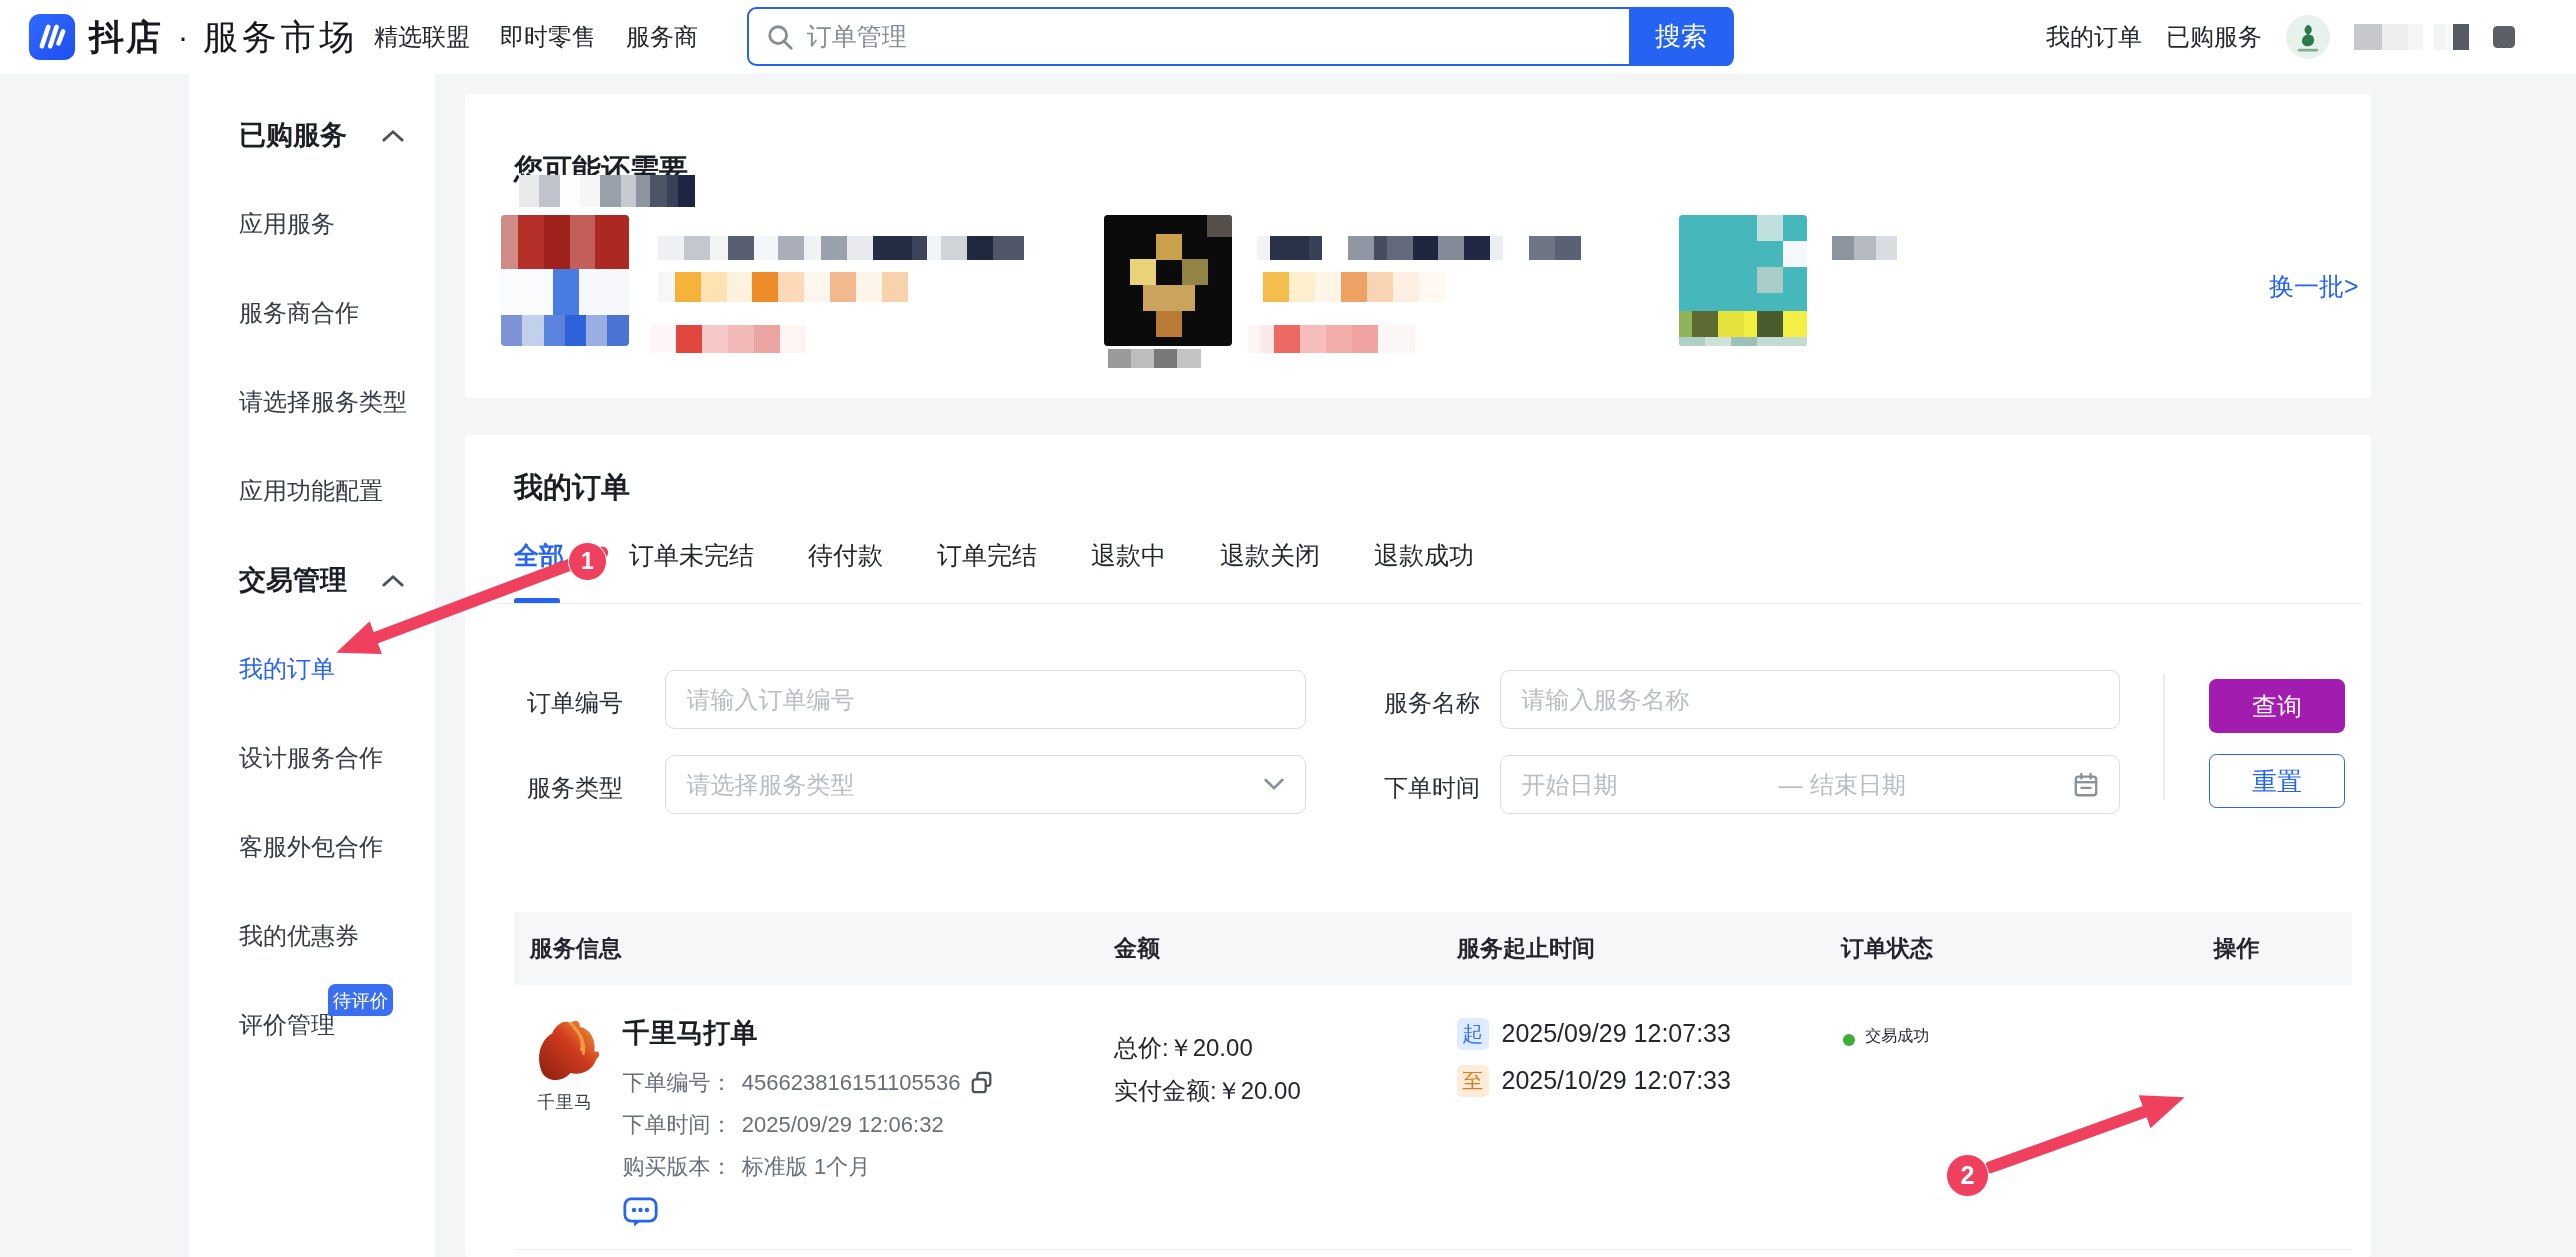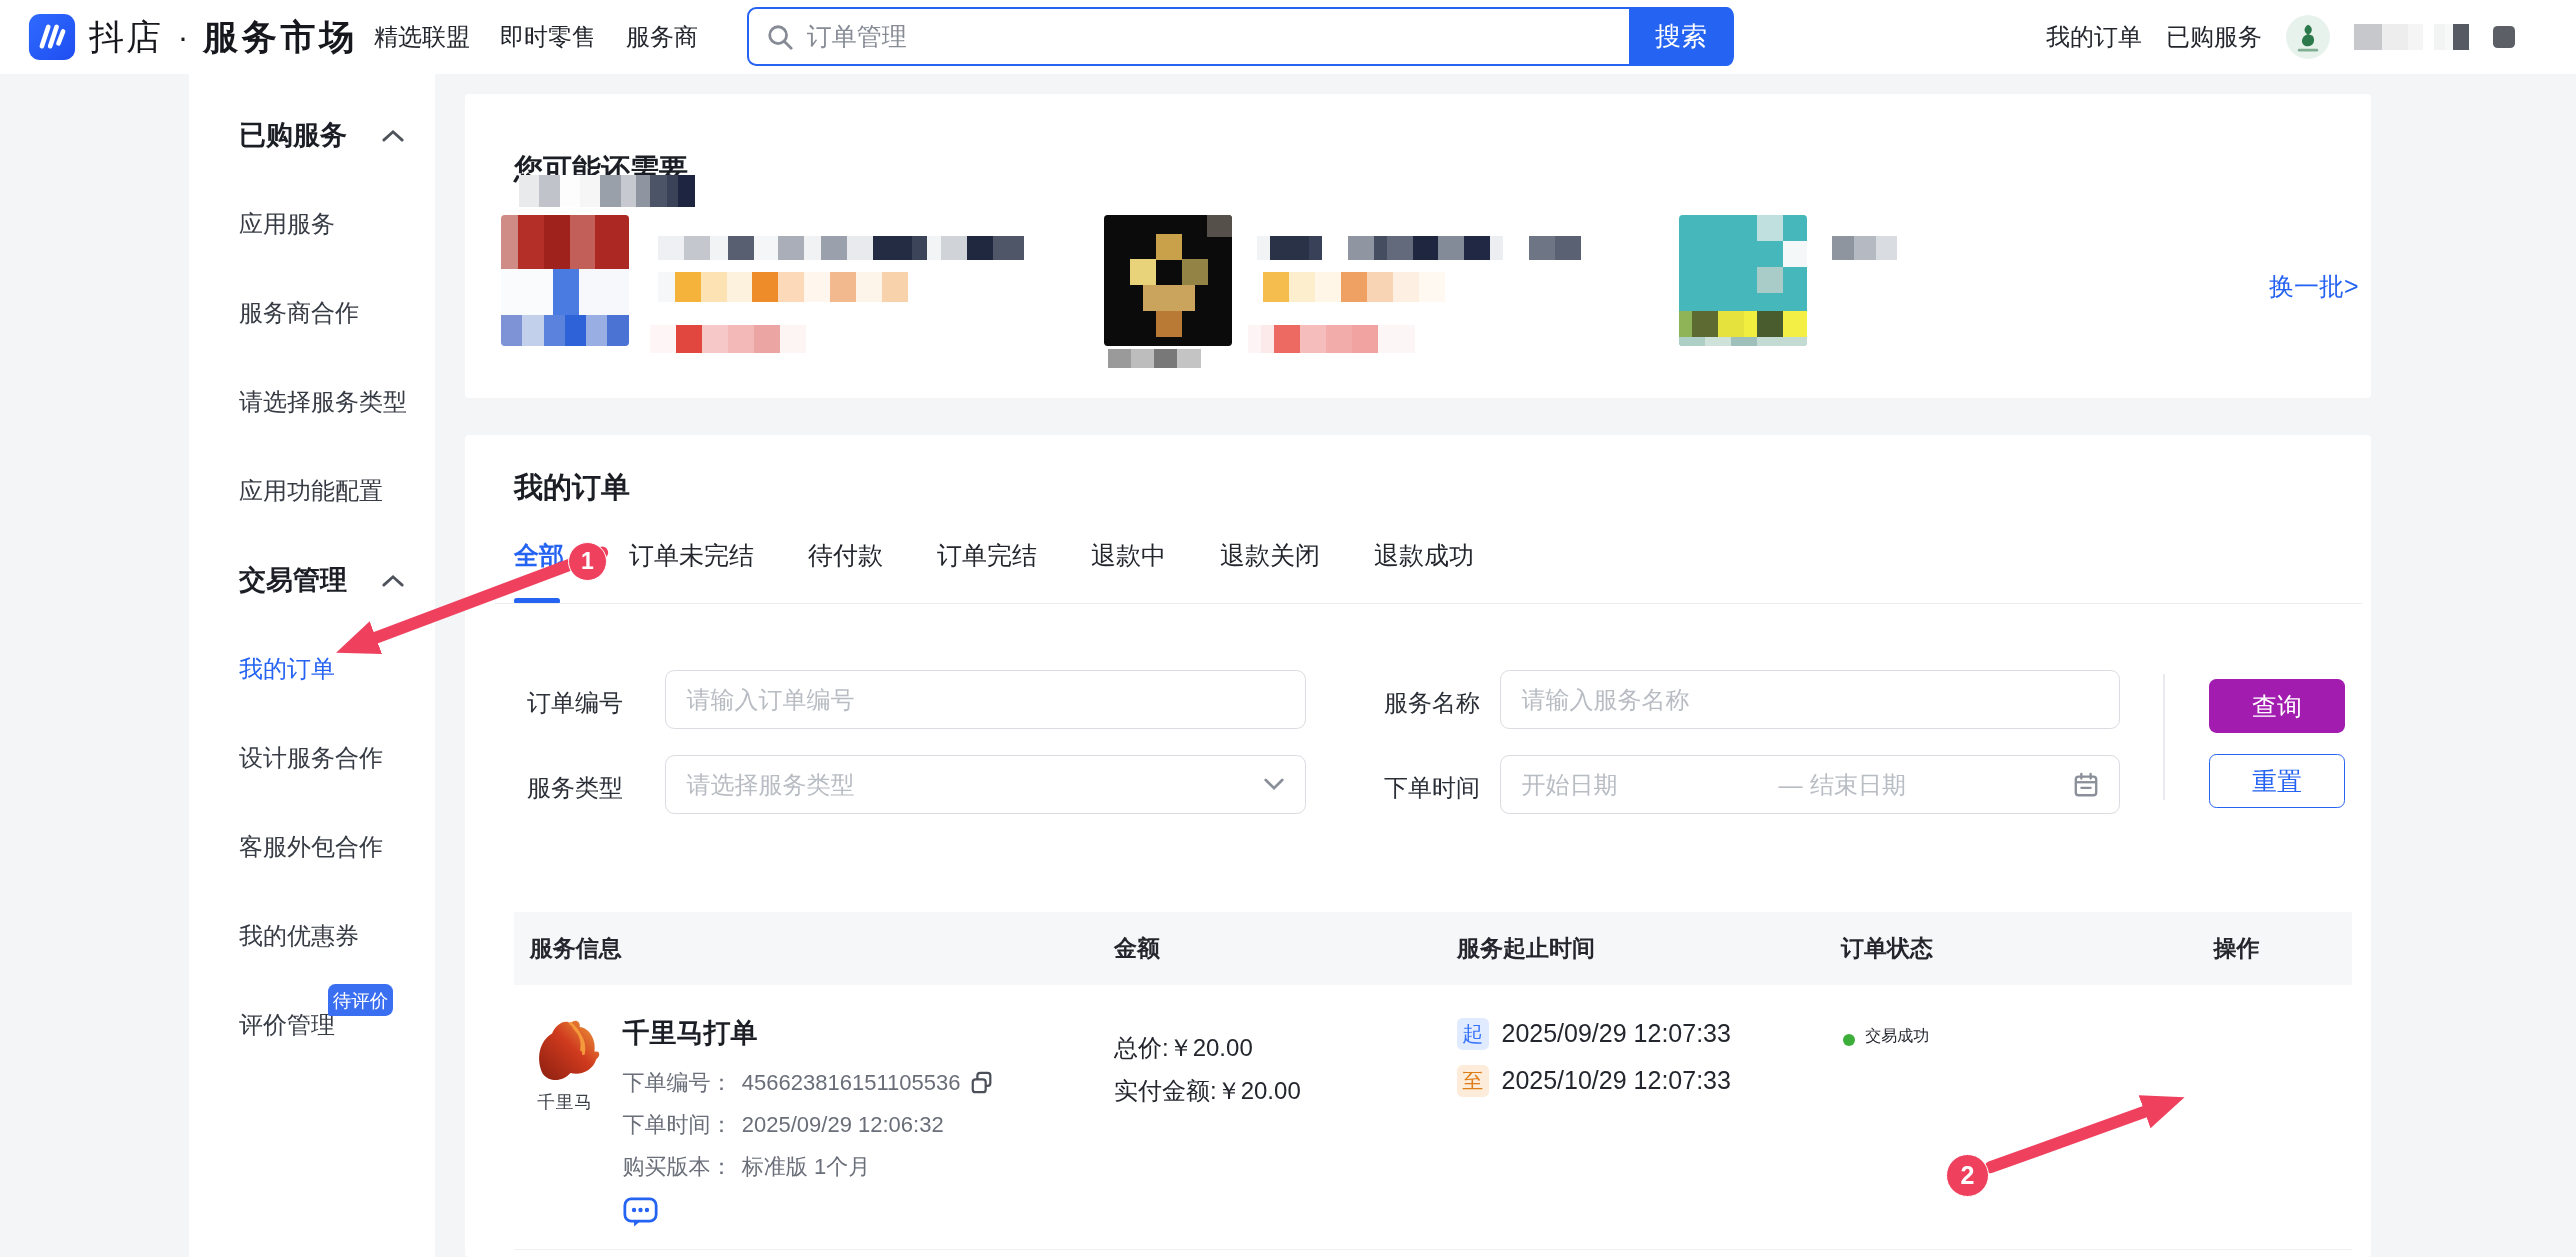--- a/index.html
+++ b/index.html
@@ -3,23 +3,23 @@
 <meta charset="utf-8">
 <style>
   *{box-sizing:border-box;margin:0;padding:0}
   html,body{width:2576px;height:1257px}
   body{font-family:"Liberation Sans","DejaVu Sans",sans-serif;background:#f4f5f7;color:#23262d}
   #app{position:relative;width:2576px;height:1257px;overflow:hidden;background:#f4f5f7}
 
   
   .topbar{position:absolute;left:0;top:0;width:2576px;height:74px;background:#fff;z-index:5}
   .brand{position:absolute;left:28px;top:0;height:74px;display:flex;align-items:center;gap:13px}
-  .brand-t1{font-size:35px;font-weight:normal;color:#16181d;letter-spacing:1.9px}
+  .brand-t1{font-size:35px;font-weight:bold;color:#16181d;letter-spacing:1.9px}
   .brand-dot{font-size:31.5px;color:#16181d;margin:0 1.9px}
-  .brand-t2{font-size:35px;font-weight:bold;color:#16181d;letter-spacing:3.7px}
+  .brand-t2{font-size:35px;font-weight:normal;color:#16181d;letter-spacing:3.7px}
   .topnav{position:absolute;left:374px;top:0;height:74px;display:flex;align-items:center;gap:30px}
   .topnav a{font-size:24px;color:#23262d;text-decoration:none;cursor:pointer}
   .searchbar{position:absolute;left:747px;top:7.4px;width:987px;height:59px;border:2.8px solid #2563f2;border-radius:9.3px;background:#fff;display:flex;align-items:center}
   .s-icon{margin-left:16.7px;display:flex}
   .searchbar input{flex:1;height:100%;border:none;outline:none;font-size:25px;padding-left:13px;color:#32353c;background:transparent}
   .searchbar input::placeholder{color:#868b95}
   .searchbar button{width:104px;height:59px;margin-right:-0.9px;background:#2563f2;color:#fff;font-size:26px;border:none;border-radius:0 6.5px 6.5px 0;cursor:pointer}
   .topright{position:absolute;right:61px;top:0;height:74px;display:flex;align-items:center;gap:24px}
   .topright a{font-size:24px;color:#23262d;text-decoration:none;cursor:pointer}
   .avatar{width:44px;height:44px;border-radius:50%;background:#e8f2ec;display:flex;align-items:center;justify-content:center}

